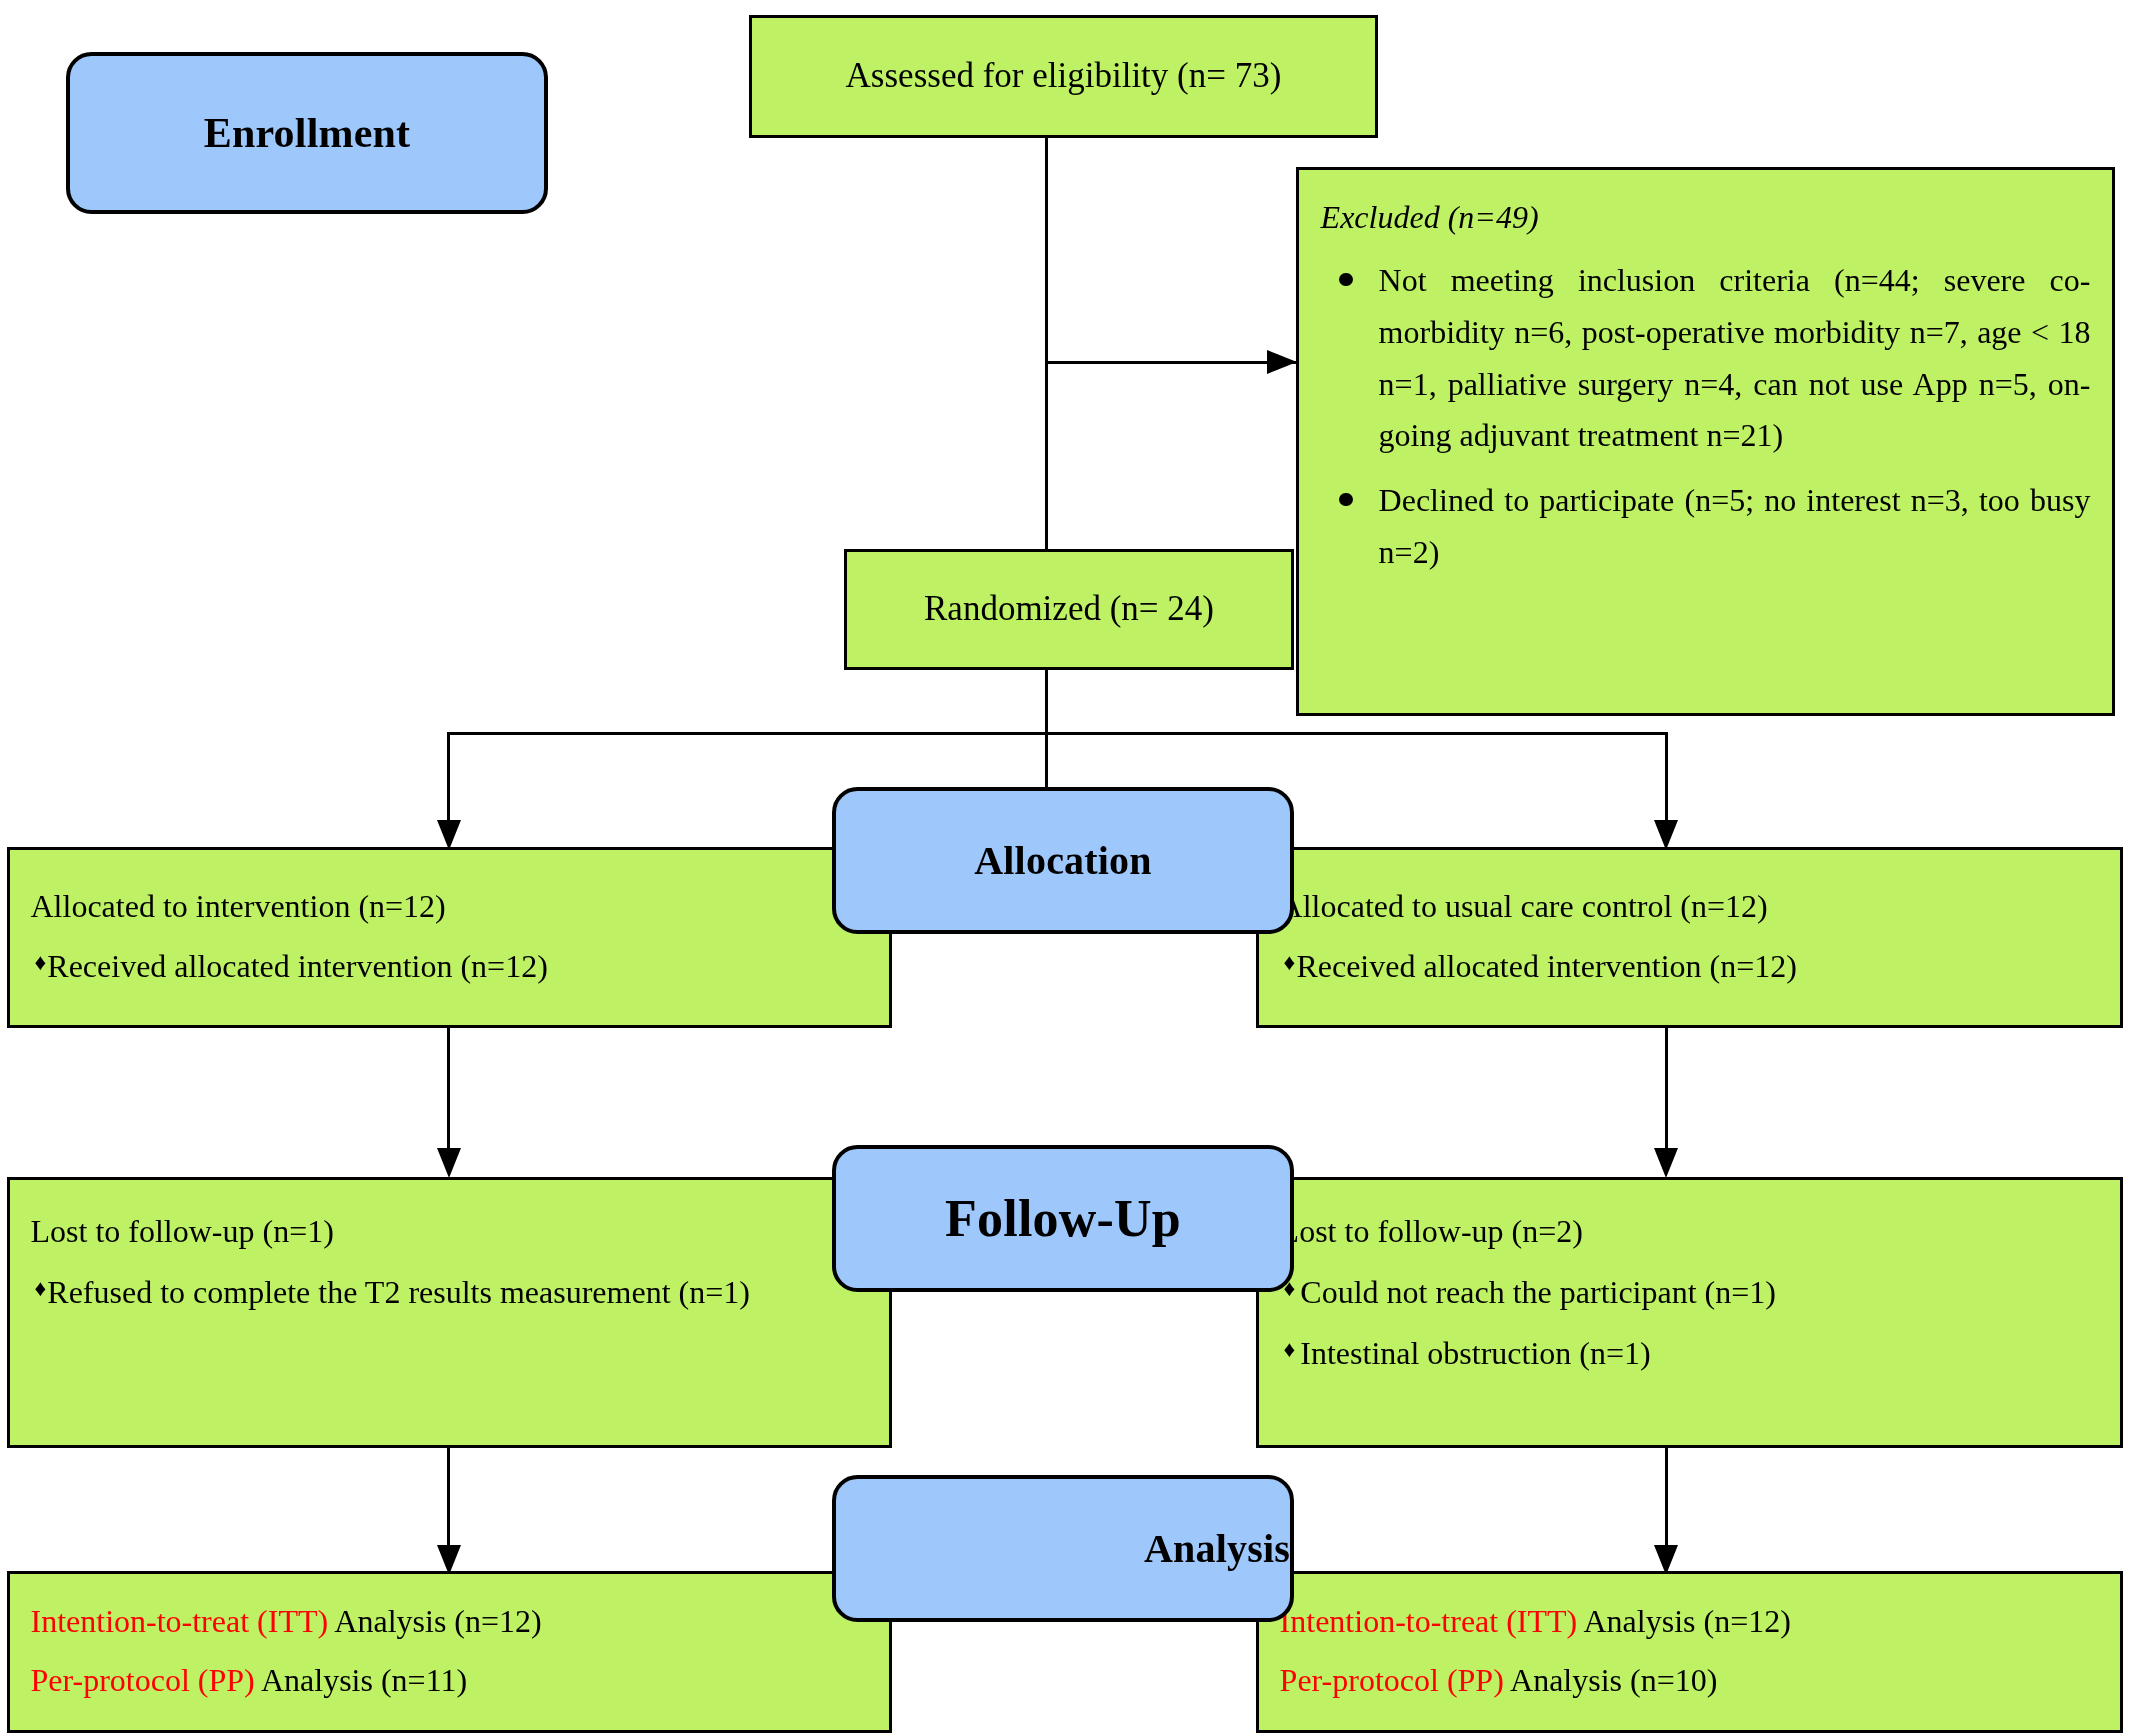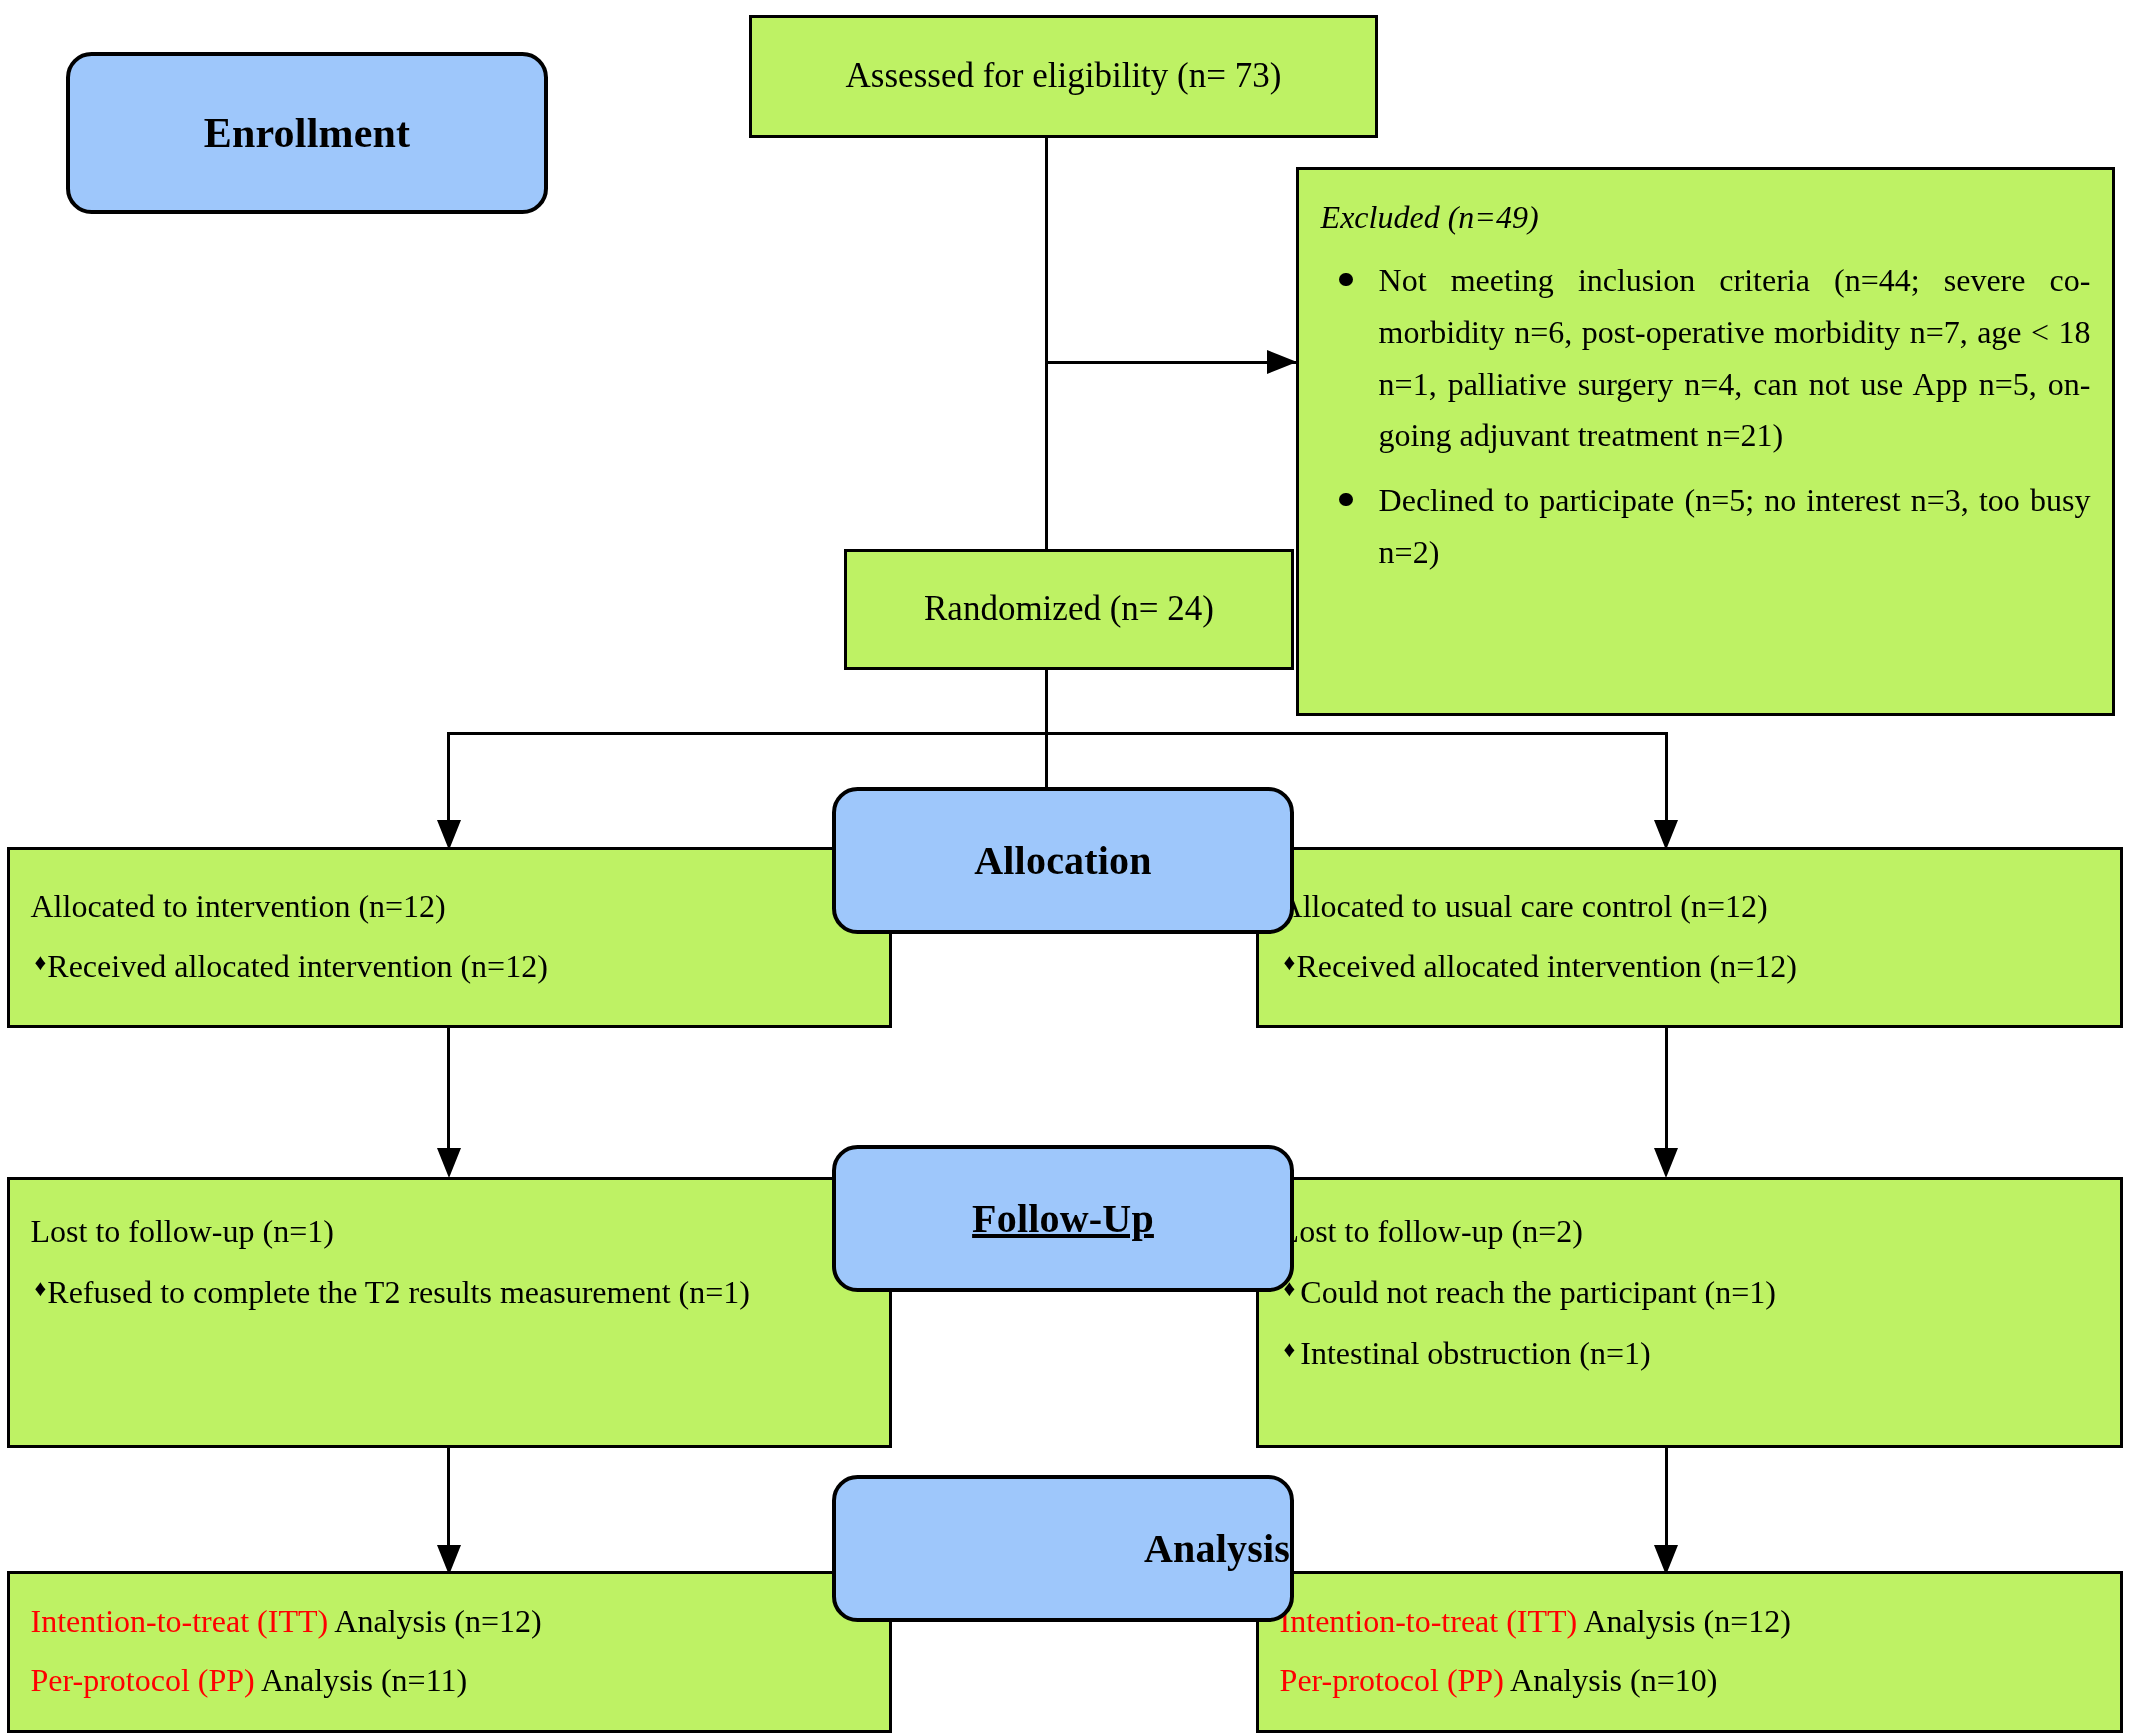--- a/index.html
+++ b/index.html
@@ -201,21 +201,21 @@
   <div class="arrow-down" style="left:1654px; top:1148px;"></div>
 
   <div class="flow-box" style="left:6.9px; top:1177px; width:885px; height:271px; padding:26.5px 20.6px 0 20.6px;">
     <div class="box-text" style="font-size:32px; margin-bottom:10.8px;">Lost to follow-up (n=1)</div>
     <ul class="diamond-list tight" style="font-size:32px;">
       <li>Refused to complete the T2 results measurement (n=1)</li>
     </ul>
   </div>
 
   <div class="stage-pill" style="left:832px; top:1145px; width:462px; height:147px;">
-    <span class="stage-label" style="font-size:40px;text-decoration:underline;">Follow-Up</span>
+    <span class="stage-label" style="font-size:52px;">Follow-Up</span>
   </div>
 
   <div class="flow-box" style="left:1256px; top:1177px; width:867px; height:271px; padding:26.5px 20.6px 0 20.6px;">
     <div class="box-text" style="font-size:32px; margin-bottom:10.8px;">Lost to follow-up (n=2)</div>
     <ul class="diamond-list" style="font-size:32px;">
       <li style="margin-bottom:8.8px;">Could not reach the participant (n=1)</li>
       <li>Intestinal obstruction (n=1)</li>
     </ul>
   </div>
 

